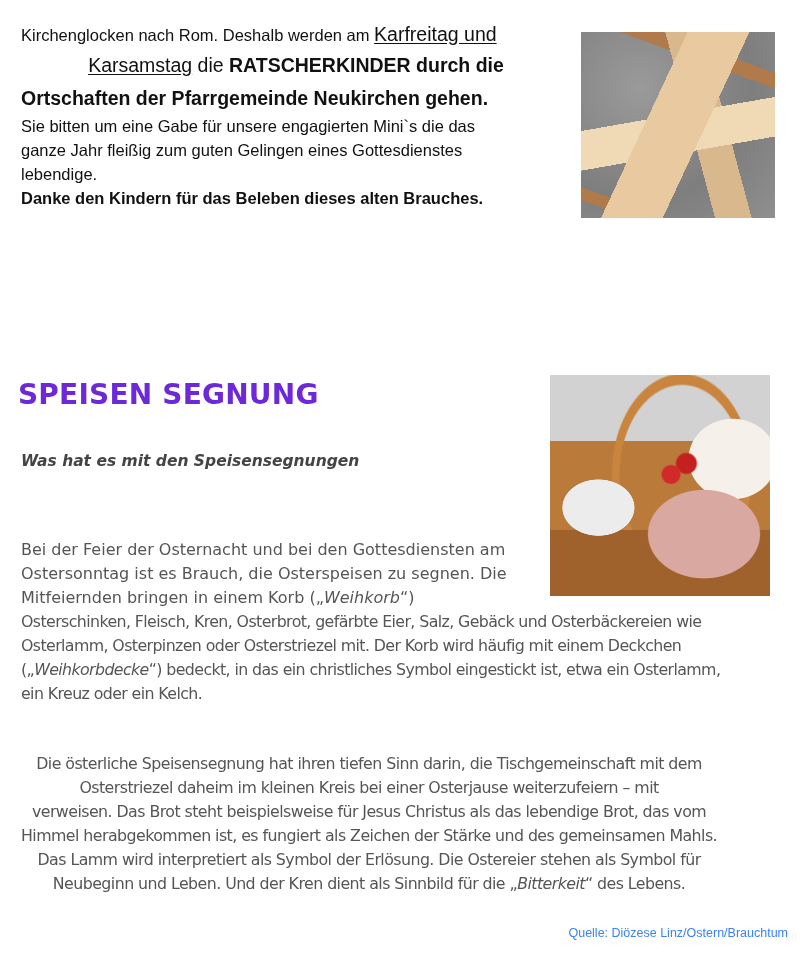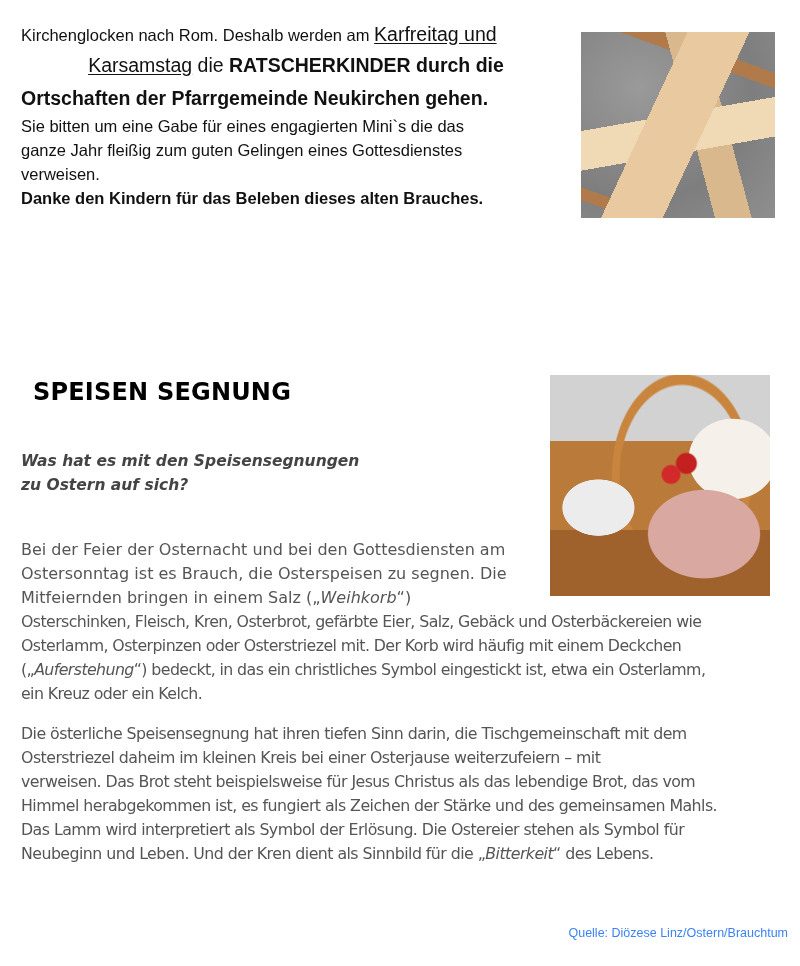--- a/index.html
+++ b/index.html
@@ -70,26 +70,26 @@
         radial-gradient(circle at 55% 45%, #d22a2a 0 5%, transparent 6%),
         radial-gradient(circle at 62% 40%, #c42020 0 5%, transparent 6%),
         radial-gradient(ellipse 18% 14% at 22% 60%, #ececec 0 90%, transparent 92%),
         radial-gradient(ellipse 22% 20% at 83% 38%, #f5f0ea 0 90%, transparent 92%),
         linear-gradient(180deg, transparent 0 70%, #a0622c 70% 100%),
         radial-gradient(ellipse 35% 50% at 60% 45%, transparent 0 80%, #c9843e 82% 90%, transparent 92%),
         linear-gradient(180deg, #d2d2d2 0 30%, #b97a3a 30% 100%);
     }
     .section-title {
       position: absolute;
-      left: 33px;
+      left: 18px;
       top: 378px;
       font-family: "DejaVu Sans", sans-serif;
       font-weight: bold;
-      font-size: 24px;
-      color: #000000;
+      font-size: 28px;
+      color: #6d28d9;
       letter-spacing: 0.2px;
       white-space: nowrap;
     }
     .subtitle {
       position: absolute;
       left: 21px;
       top: 449px;
       font-family: "DejaVu Sans", sans-serif;
       font-style: italic;
       font-size: 15.5px;
@@ -105,64 +105,63 @@
       font-size: 16px;
       line-height: 24px;
       color: #555555;
     }
     .body-text .l {
       display: block;
       white-space: nowrap;
     }
     .p1 { top: 538px; }
     .p1 .cond { letter-spacing: -0.6px; font-size: 15.8px; }
-    .p2 { top: 722px; }
+    .p2 { top: 752px; text-align: center; }
     .p2 .l { letter-spacing: -0.55px; font-size: 15.8px; }
     .body-text i { font-style: italic; }
     .source {
       position: absolute;
       right: 12px;
       top: 926px;
       font-family: "Liberation Sans", sans-serif;
       font-size: 12.5px;
       color: #3b82f6;
       white-space: nowrap;
     }
   </style>
 </head>
 <body>
 
 <div class="intro">
   <span class="l l2"><span>Kirchenglocken nach Rom. Deshalb werden am </span><u class="big">Karfreitag und</u></span>
   <span class="l l3"><u class="big">Karsamstag</u><span class="big"> die </span><b class="big">RATSCHERKINDER durch die</b></span>
   <span class="l l4"><b class="big">Ortschaften der Pfarrgemeinde Neukirchen gehen.</b></span>
-  <span class="l">Sie bitten um eine Gabe für eines engagierten  Mini`s die das</span>
+  <span class="l">Sie bitten um eine Gabe für unsere engagierten  Mini`s die das</span>
   <span class="l">ganze Jahr fleißig zum guten Gelingen eines Gottesdienstes</span>
-  <span class="l">verweisen.</span>
+  <span class="l">lebendige.</span>
   <span class="l"><b>Danke den Kindern für das Beleben dieses alten Brauches.</b></span>
 </div>
 
 <div class="photo photo-ratsche"></div>
 
 <div class="section-title">SPEISEN SEGNUNG</div>
 
 <div class="subtitle">
   <span>Was hat es mit den Speisensegnungen</span>
-  <span>zu Ostern auf sich?</span>
 </div>
 
 <div class="photo photo-basket"></div>
 
 <div class="body-text p1">
   <span class="l">Bei der Feier der Osternacht und bei den Gottesdiensten am</span>
   <span class="l">Ostersonntag ist es Brauch, die Osterspeisen zu segnen. Die</span>
-  <span class="l"><span>Mitfeiernden bringen in einem Salz („</span><i>Weihkorb</i><span>“)</span></span>
+  <span class="l"><span>Mitfeiernden bringen in einem Korb („</span><i>Weihkorb</i><span>“)</span></span>
   <span class="l cond">Osterschinken, Fleisch, Kren, Osterbrot, gefärbte Eier, Salz, Gebäck und Osterbäckereien wie</span>
   <span class="l cond">Osterlamm, Osterpinzen oder Osterstriezel mit. Der Korb wird häufig mit einem Deckchen</span>
-  <span class="l cond"><span>(„</span><i>Auferstehung</i><span>“) bedeckt, in das ein christliches Symbol eingestickt ist, etwa ein Osterlamm,</span></span>
+  <span class="l cond"><span>(„</span><i>Weihkorbdecke</i><span>“) bedeckt, in das ein christliches Symbol eingestickt ist, etwa ein Osterlamm,</span></span>
   <span class="l cond">ein Kreuz oder ein Kelch.</span>
 </div>
 
 <div class="body-text p2">
   <span class="l">Die österliche Speisensegnung hat ihren tiefen Sinn darin, die Tischgemeinschaft mit dem</span>
   <span class="l">Osterstriezel daheim im kleinen Kreis bei einer Osterjause weiterzufeiern – mit</span>
   <span class="l">verweisen. Das Brot steht beispielsweise für Jesus Christus als das lebendige Brot, das vom</span>
   <span class="l">Himmel herabgekommen ist, es fungiert als Zeichen der Stärke und des gemeinsamen Mahls.</span>
   <span class="l">Das Lamm wird interpretiert als Symbol der Erlösung. Die Ostereier stehen als Symbol für</span>
   <span class="l"><span>Neubeginn und Leben. Und der Kren dient als Sinnbild für die „</span><i>Bitterkeit</i><span>“ des Lebens.</span></span>

